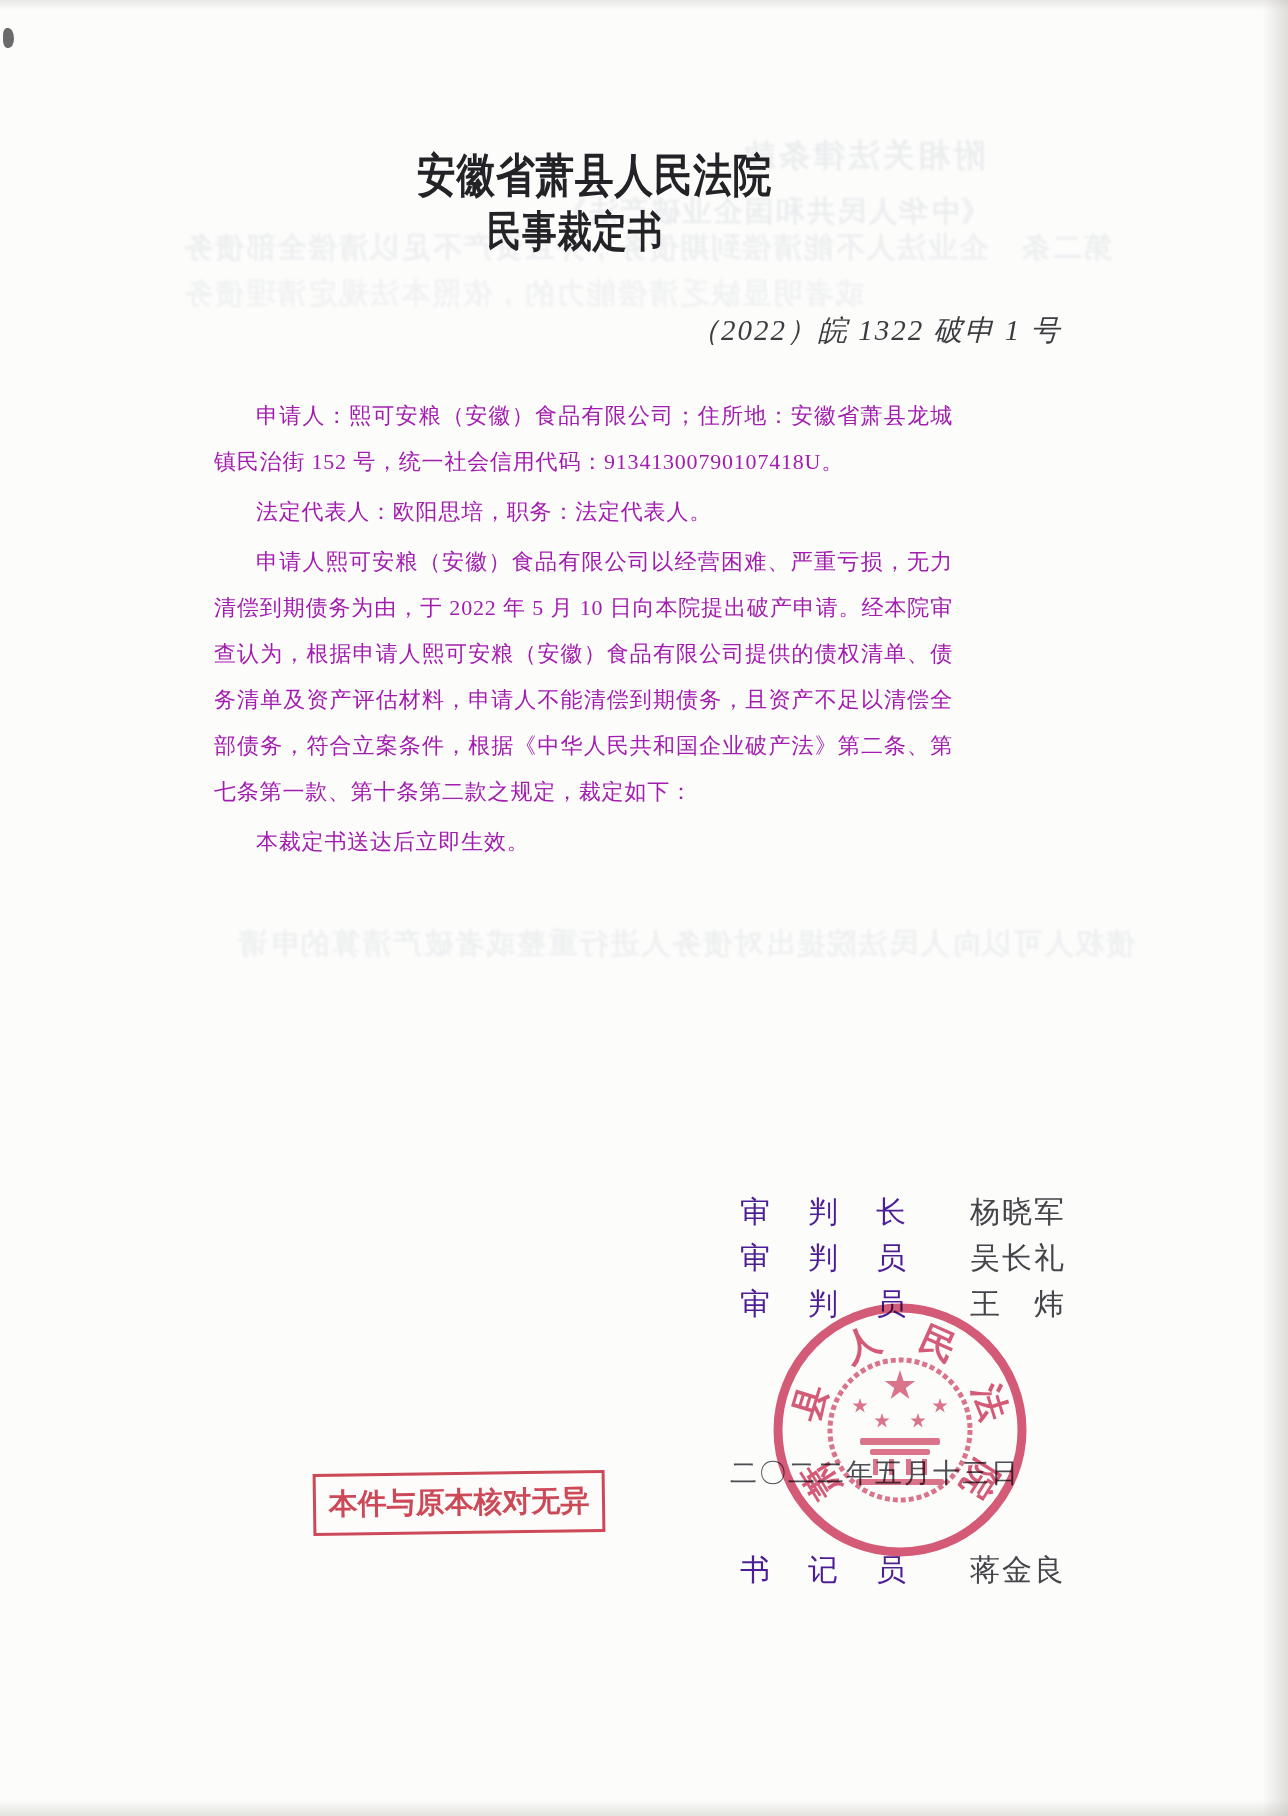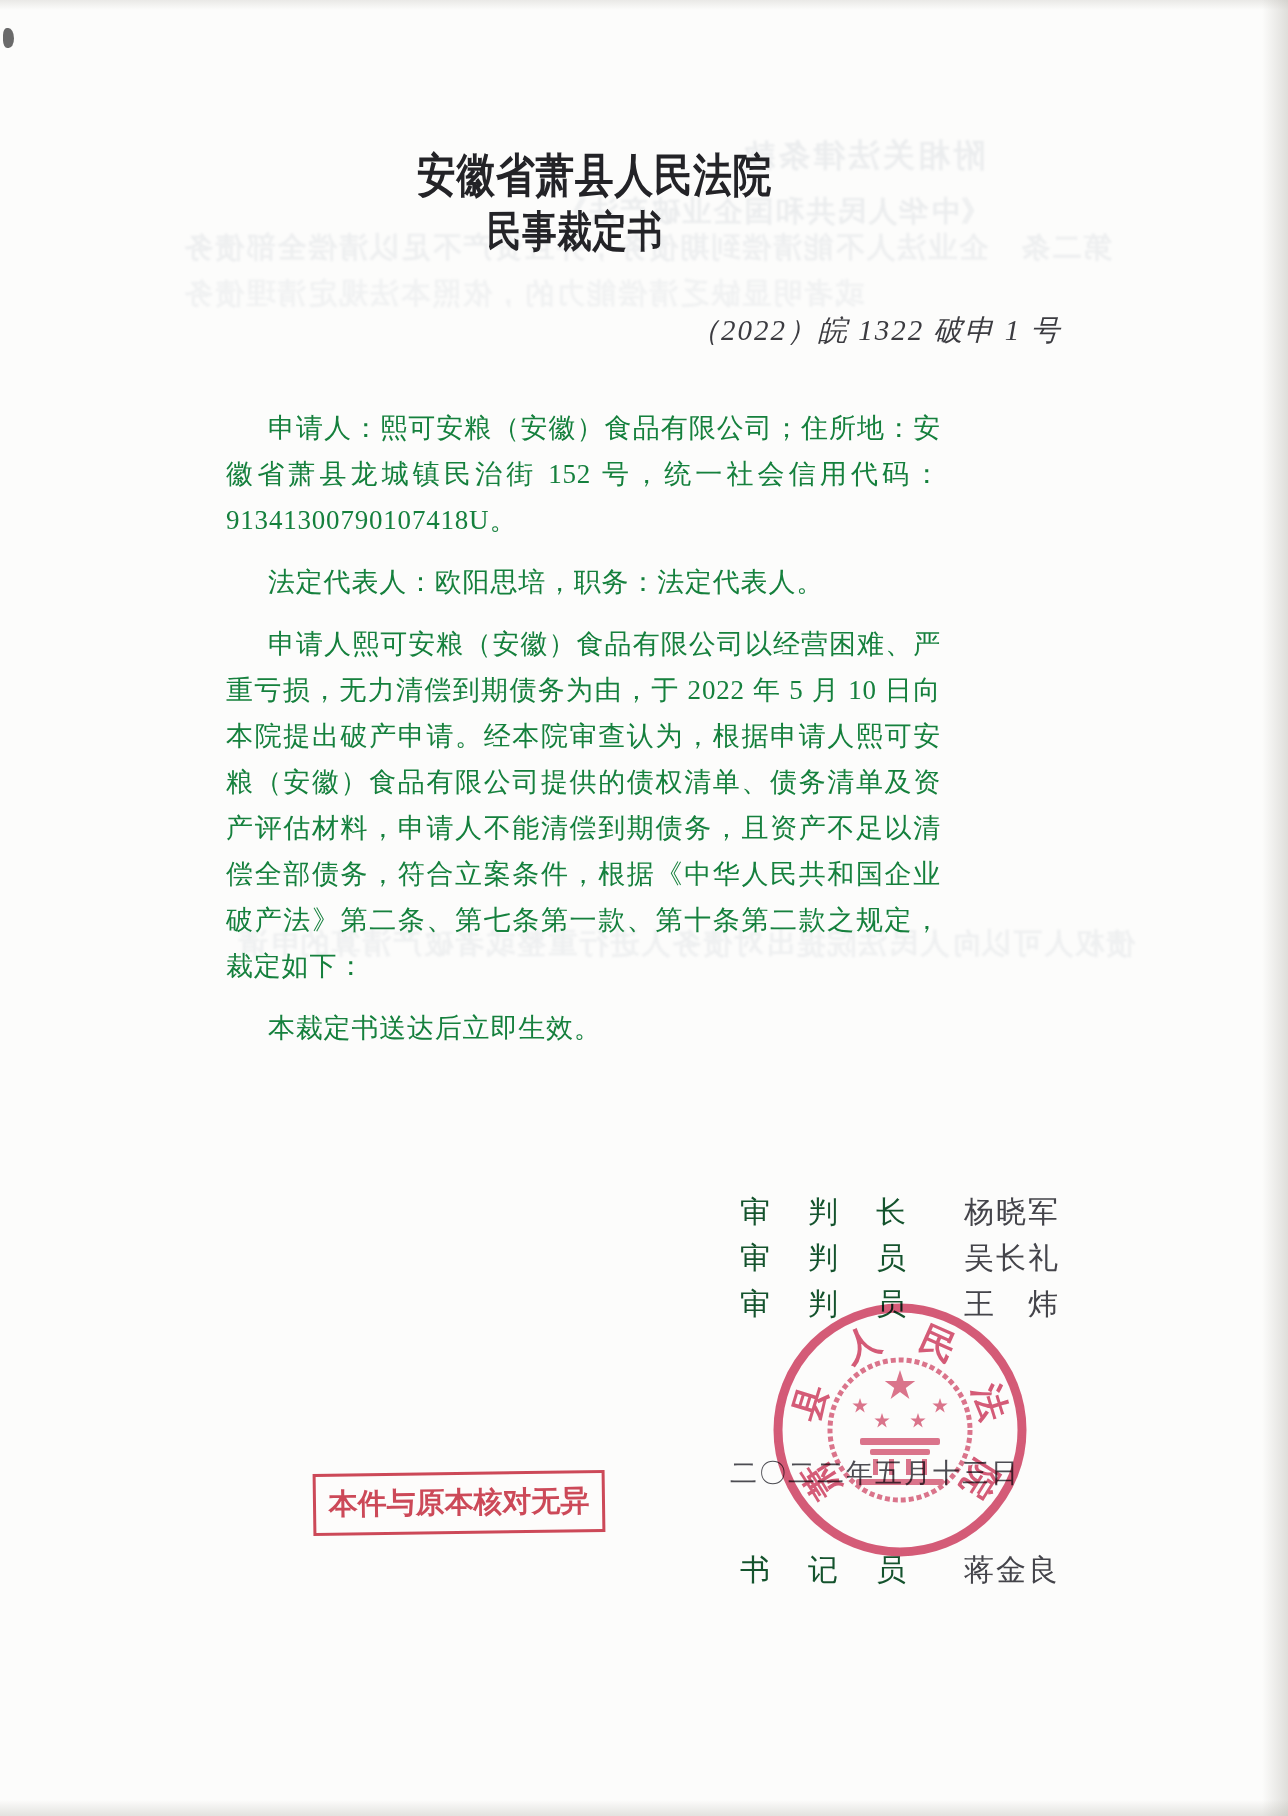--- a/index.html
+++ b/index.html
@@ -32,28 +32,28 @@
     transform:scaleX(.80);transform-origin:left top;
   }
   .case-number{
     position:absolute;left:690px;top:311px;white-space:nowrap;
     font-size:29px;letter-spacing:2px;color:#3b3b40;font-style:italic;
   }
 
   
   .body-text{position:absolute;left:210px;top:389px;width:747px;}
   .body-text p{
-    margin:16px;text-indent:42px;text-align:justify;
-    font-size:27px;line-height:46px;letter-spacing:.8px;color:#15803d;
+    margin:4px;text-indent:42px;text-align:justify;
+    font-size:22px;line-height:46px;letter-spacing:.8px;color:#a21caf;
   }
 
   
   .sig-row{position:absolute;left:740px;width:360px;height:38px;white-space:nowrap;}
-  .sig-row .role{position:absolute;left:0;font-size:30px;letter-spacing:38px;color:#14532d;text-align:right;}
-  .sig-row .name{position:absolute;left:224px;font-size:30px;letter-spacing:2px;color:#44444a;text-align:center;}
+  .sig-row .role{position:absolute;left:0;font-size:30px;letter-spacing:38px;color:#4c1d95;text-align:right;}
+  .sig-row .name{position:absolute;left:230px;font-size:30px;letter-spacing:2px;color:#44444a;text-align:center;}
   .row1{top:1192px}.row2{top:1238px}.row3{top:1284px}
   .ruling-date{
     position:absolute;left:730px;top:1455px;white-space:nowrap;
     font-size:27px;letter-spacing:2px;color:#4c4c52;
   }
   .clerk-row{top:1550px}
 
   
   .seal{position:absolute;left:740px;top:1270px;width:320px;height:320px;
     mix-blend-mode:multiply;opacity:.9;}

